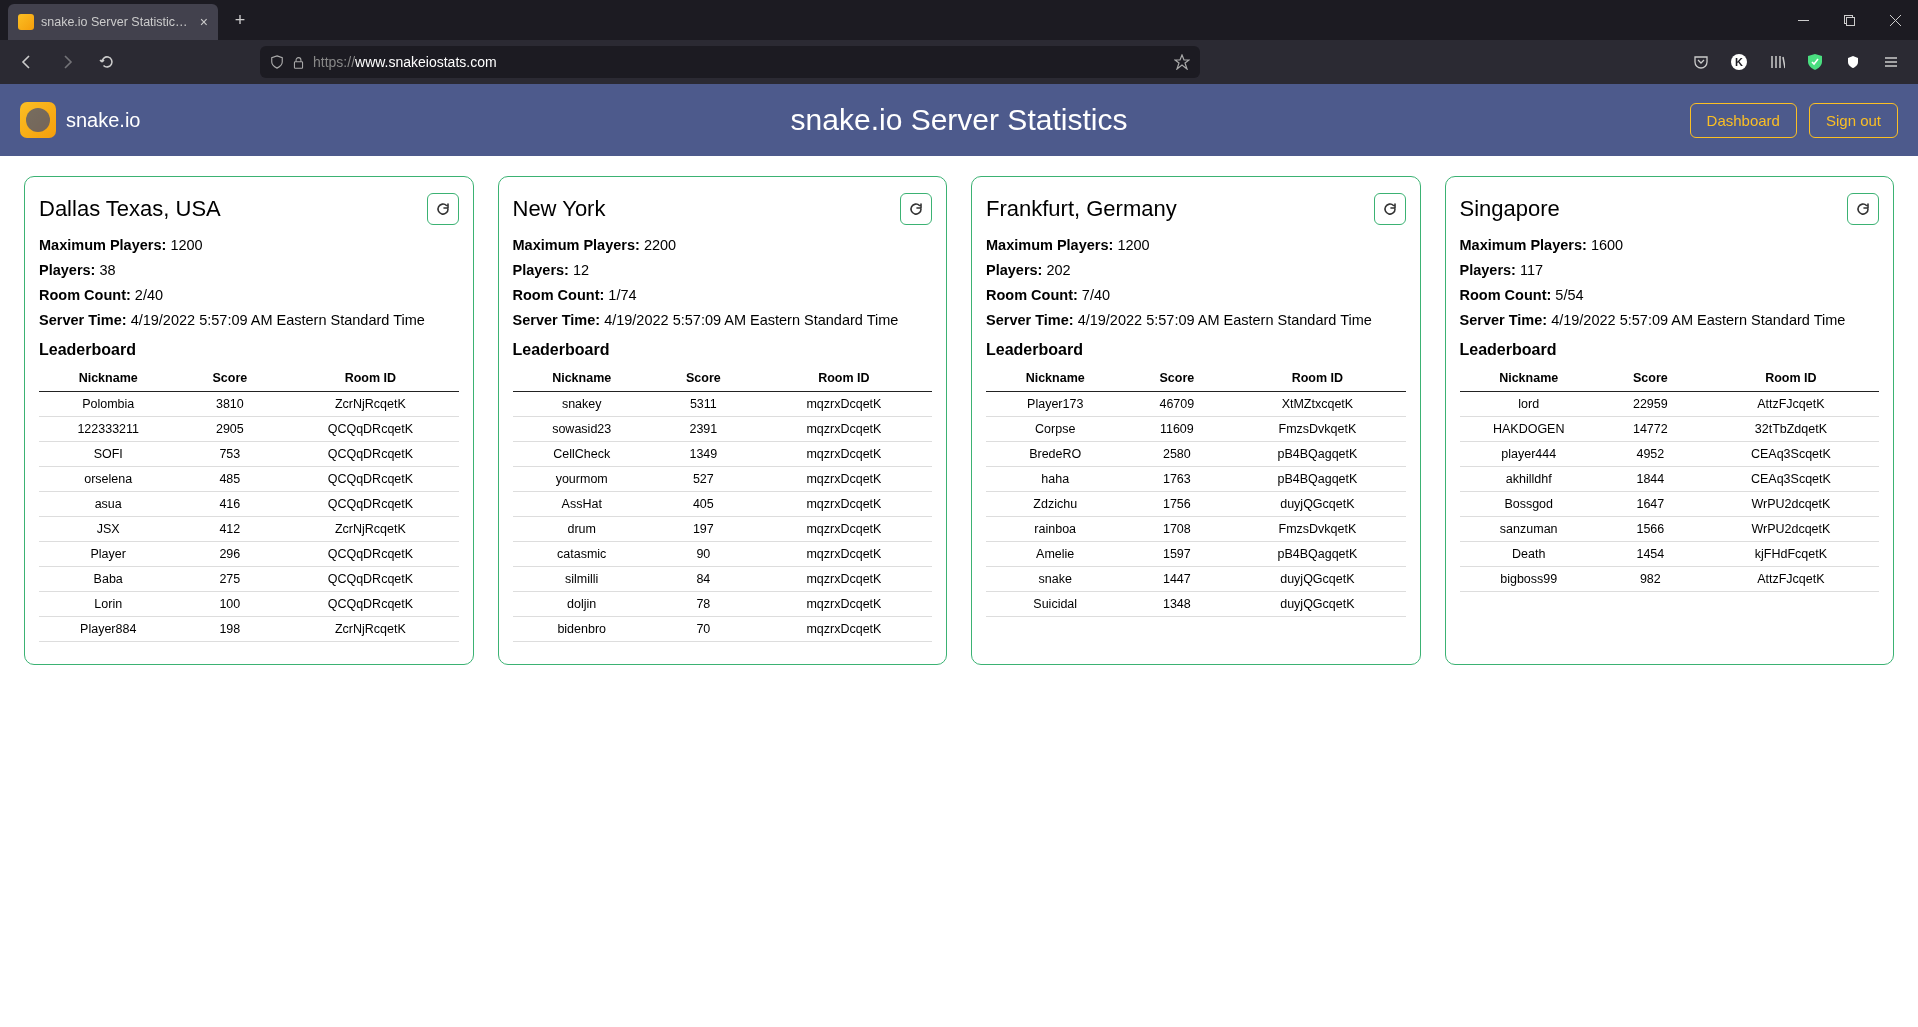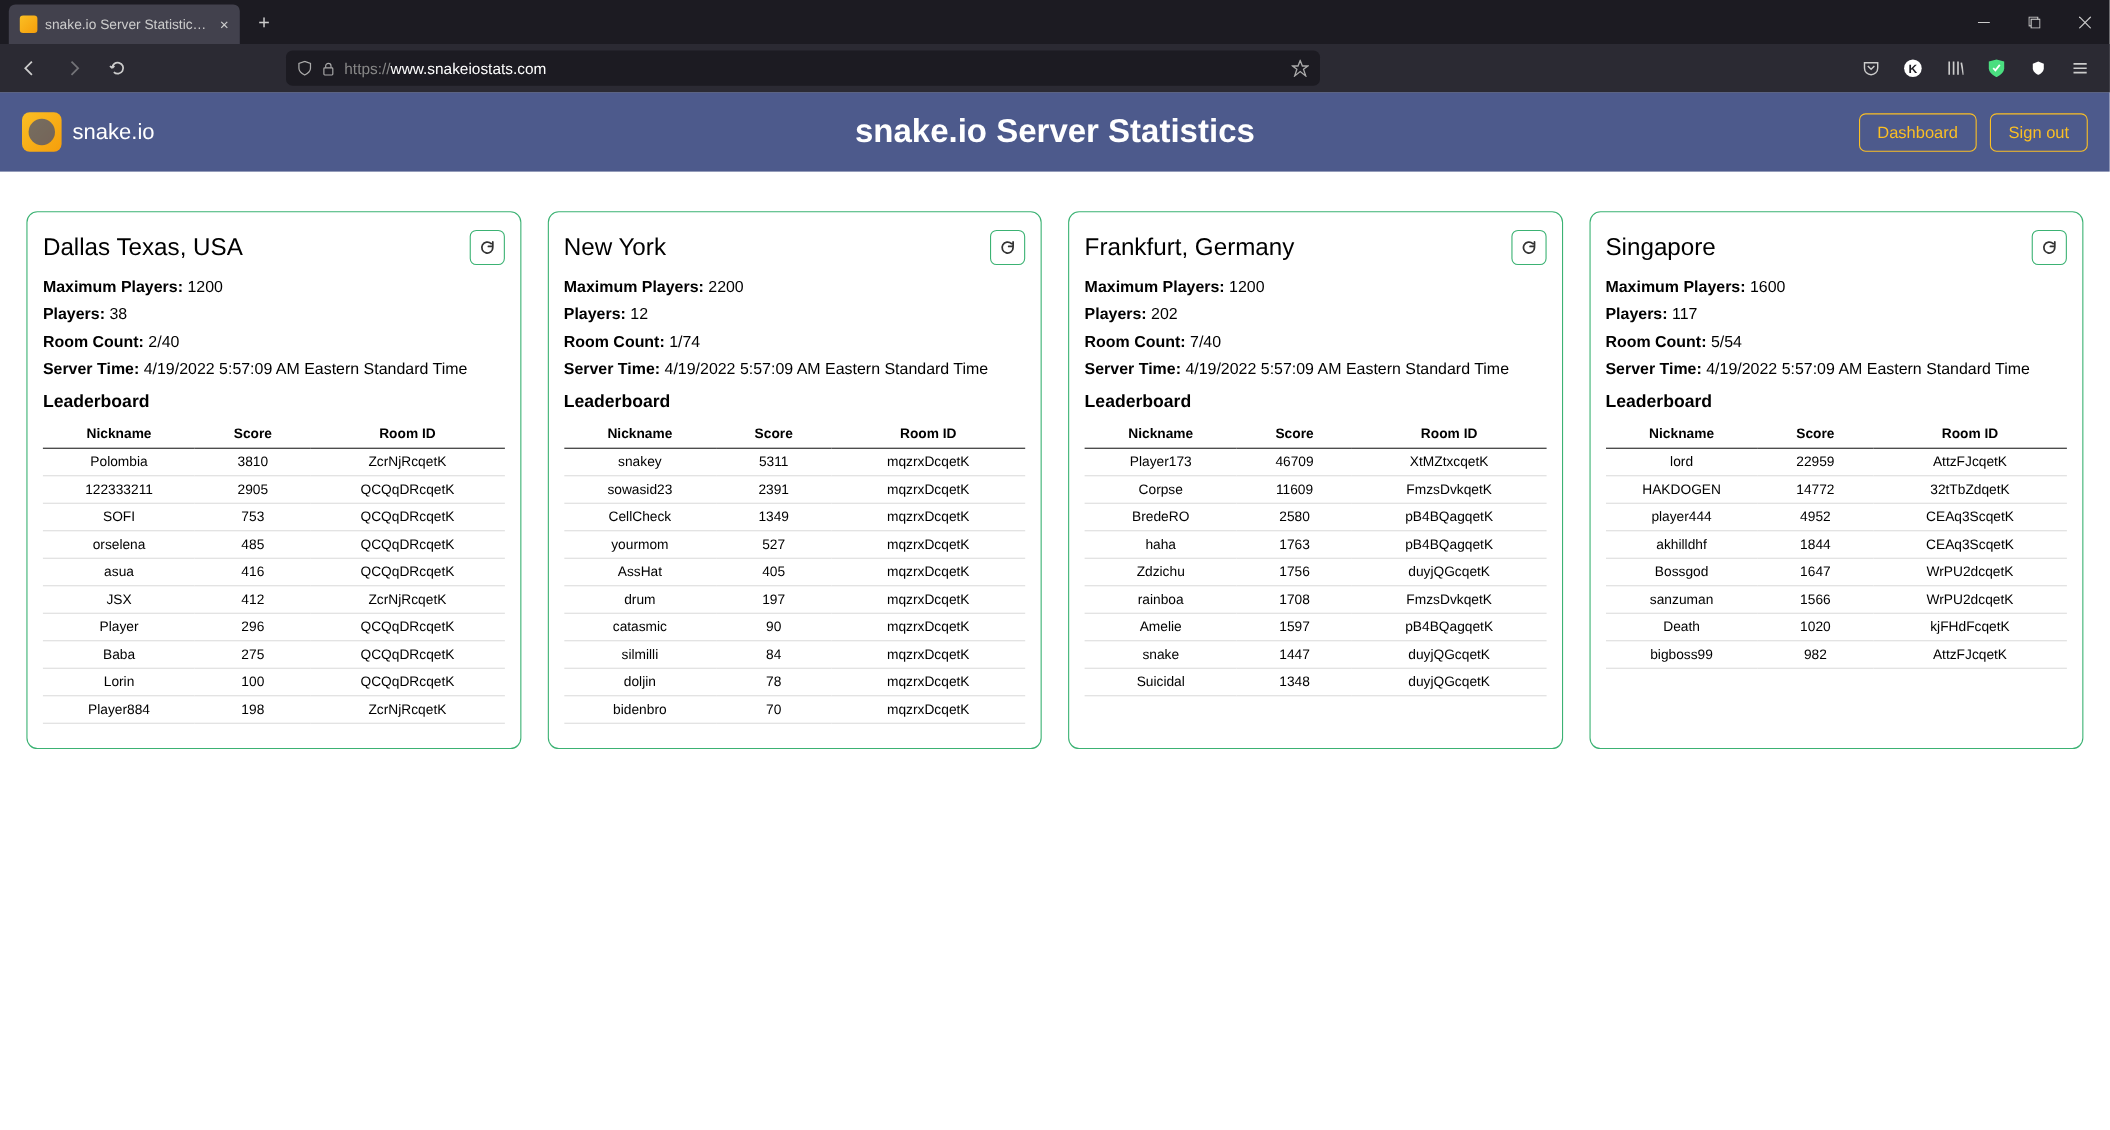--- a/index.html
+++ b/index.html
@@ -25,25 +25,25 @@
 .urlbar .domain { color: #fff; }
 .urlbar .star { margin-left: auto; }
 .tbicons { margin-left: auto; display: flex; align-items: center; gap: 4px; }
 .tbicon { width: 34px; height: 34px; display: flex; align-items: center; justify-content: center; border-radius: 4px; cursor: pointer; color: #ccc; }
 
 
 .page-header { background: #4d5a8c; color: #fff; height: 72px; display: flex; align-items: center; padding: 0 20px; }
 .brand { display: flex; align-items: center; gap: 10px; font-size: 20px; font-weight: 500; }
 .brand .logo { width: 36px; height: 36px; background: linear-gradient(135deg,#fbbf24,#f59e0b); border-radius: 7px; position: relative; }
 .brand .logo::after { content: ""; position: absolute; inset: 6px; background: rgba(30,58,138,0.6); border-radius: 50%; }
-.page-title { position: absolute; left: 50%; transform: translateX(-50%); font-size: 30px; font-weight: 700; }
+.page-title { position: absolute; left: 50%; transform: translateX(-50%); font-size: 30px; font-weight: 400; }
 .header-btns { margin-left: auto; display: flex; gap: 12px; }
 .hbtn { border: 1px solid #fbbf24; color: #fbbf24; padding: 8px 16px; border-radius: 6px; font-size: 15px; cursor: pointer; background: transparent; }
 
-.content { padding: 36px 24px; display: flex; gap: 24px; }
+.content { padding: 20px 24px; display: flex; gap: 24px; }
 .card { flex: 1; border: 1px solid #3bb273; border-radius: 10px; padding: 16px 14px 22px; min-width: 0; }
 .card-head { display: flex; align-items: center; margin-bottom: 10px; }
 .card-head h2 { font-size: 22px; font-weight: 500; flex: 1; }
 .refresh { width: 32px; height: 32px; border: 1px solid #3bb273; border-radius: 6px; display: flex; align-items: center; justify-content: center; cursor: pointer; color: #333; }
 .stat { font-size: 14.5px; margin: 4px 0; line-height: 1.45; }
 .stat b { font-weight: 700; }
 .lb-title { font-size: 16px; font-weight: 700; margin: 10px 0 6px; }
 table { width: 100%; border-collapse: collapse; font-size: 12.5px; }
 th { font-weight: 700; padding: 6px 4px; border-bottom: 1.5px solid #222; text-align: center; }
 td { padding: 5px 4px; border-bottom: 1px solid #ddd; text-align: center; white-space: nowrap; overflow: hidden; text-overflow: ellipsis; max-width: 0; }
@@ -447,21 +447,21 @@
        <td>1647</td>
        <td>WrPU2dcqetK</td>
      </tr>
           <tr>
        <td>sanzuman</td>
        <td>1566</td>
        <td>WrPU2dcqetK</td>
      </tr>
           <tr>
        <td>Death</td>
-       <td>1020</td>
+       <td>1454</td>
        <td>kjFHdFcqetK</td>
      </tr>
           <tr>
        <td>bigboss99</td>
        <td>982</td>
        <td>AttzFJcqetK</td>
      </tr>
         </tbody>
      </table>
     </div>

